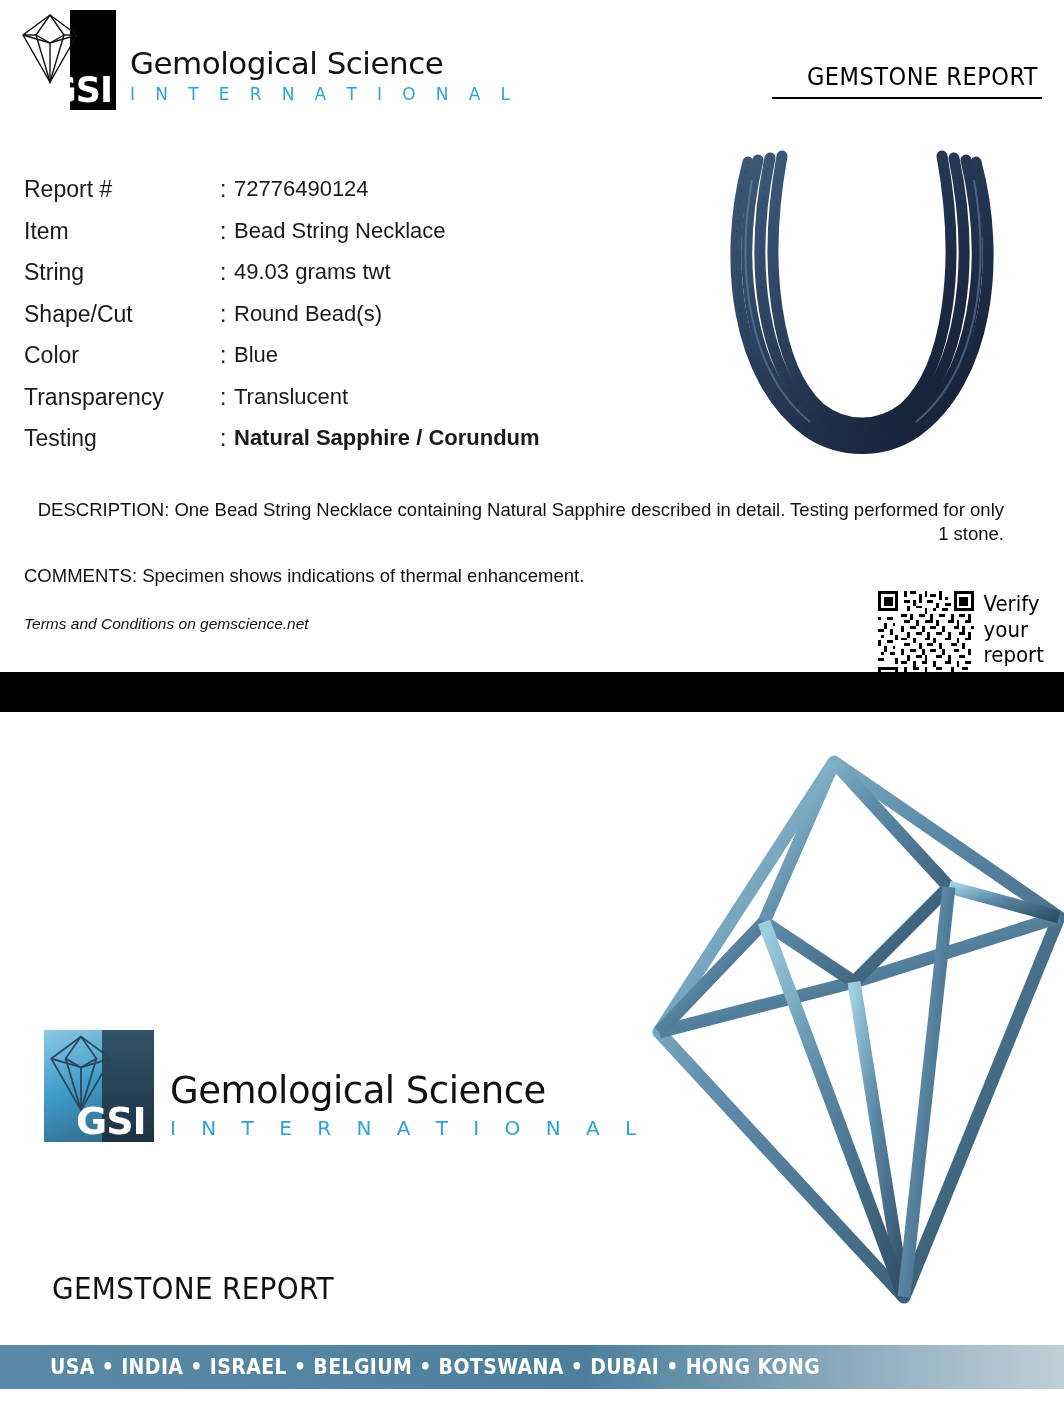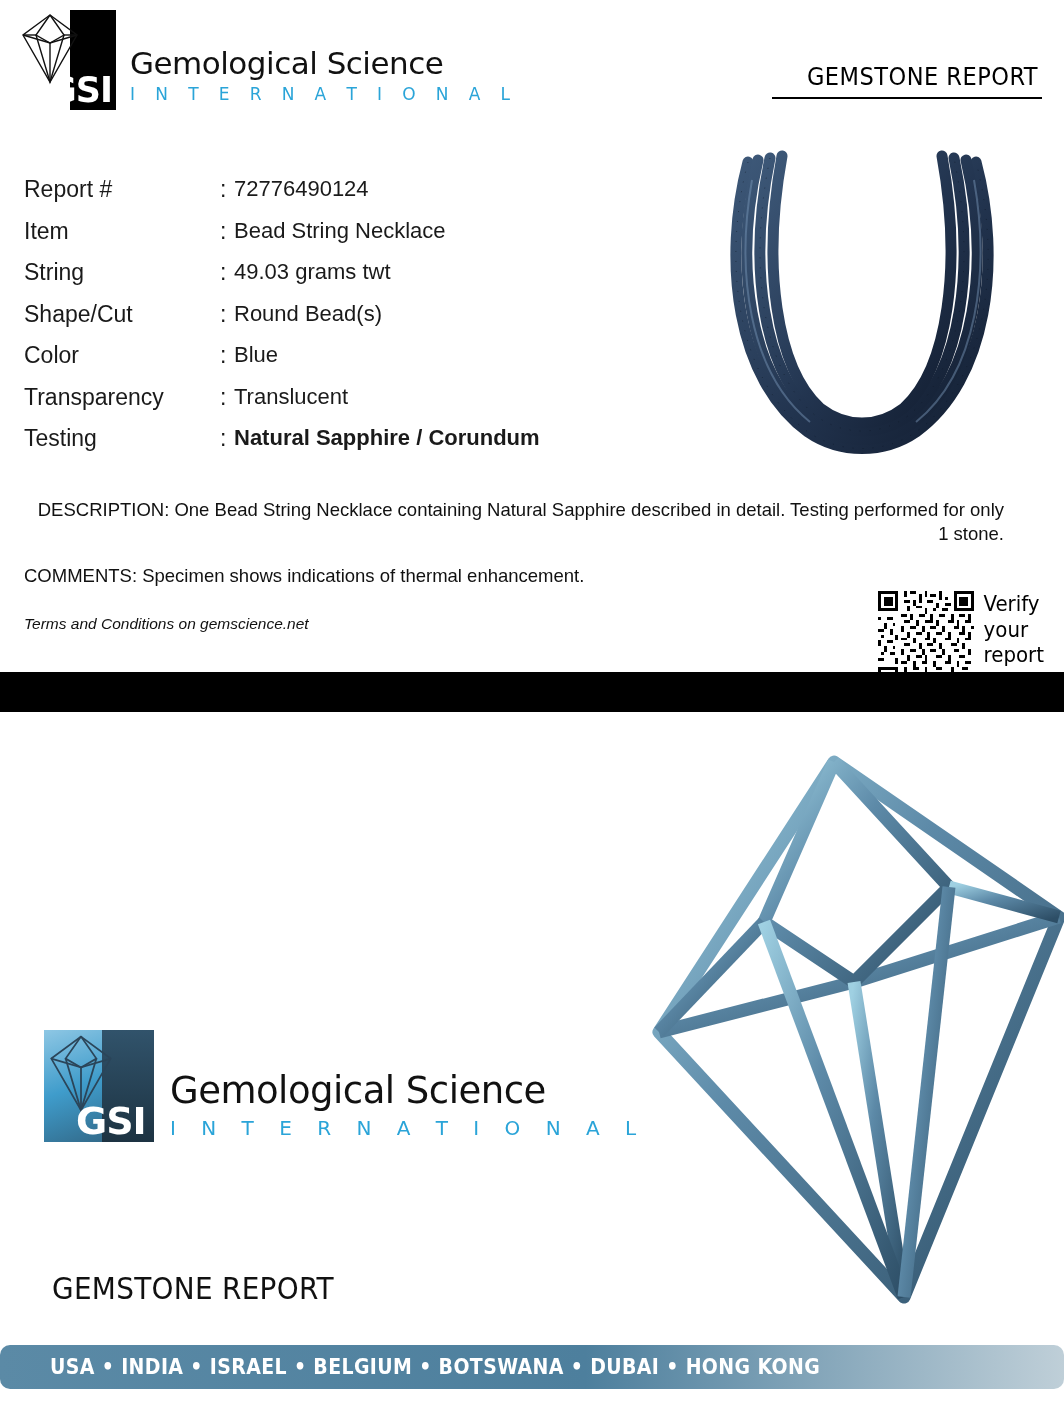--- a/index.html
+++ b/index.html
@@ -280,21 +280,20 @@
   }
   .cover-footer {
     position: absolute;
     left: 0;
     bottom: 14px;
     width: 1064px;
     height: 44px;
     background: linear-gradient(90deg, #5b8aa6 0%, #4d7f9d 55%, #bfcfd8 100%);
     display: flex;
     align-items: center;
-    border-radius: 10px;
   }
   .cover-footer .locs {
     margin-left: 50px;
     font-family: "DejaVu Sans Condensed", "DejaVu Sans", sans-serif;
     font-weight: bold;
     font-size: 21px;
     color: #fff;
     letter-spacing: 0.4px;
   }
 </style>

